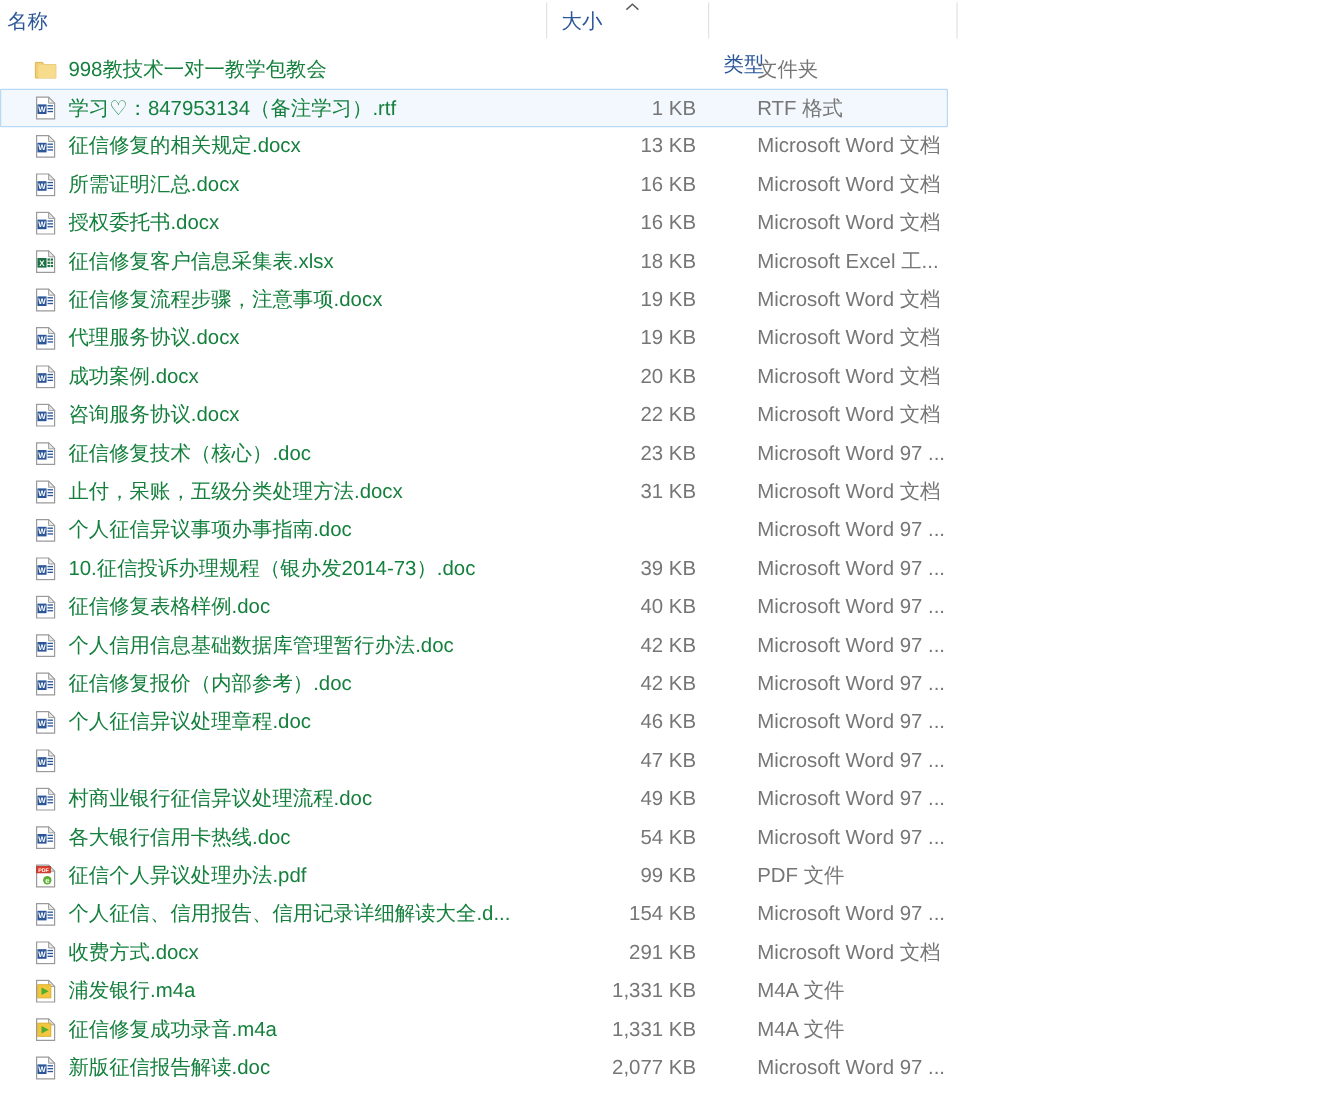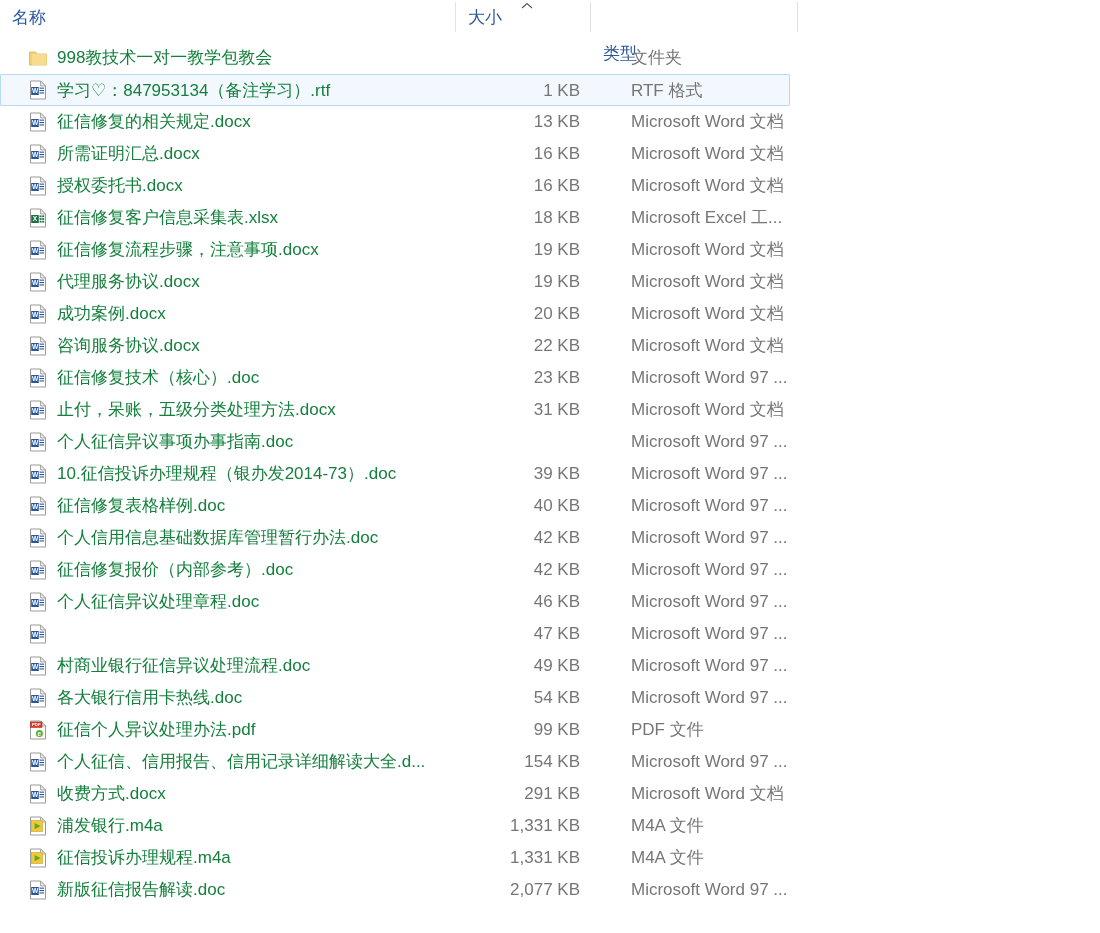--- a/index.html
+++ b/index.html
@@ -33,21 +33,21 @@
     position: absolute;
     top: 0;
     height: 34px;
     display: flex;
     align-items: center;
     font-size: 17px;
     color: #2b579a;
     white-space: nowrap;
     cursor: default;
   }
-  .col-header .hcell.name { left: 12px; }
+  .col-header .hcell.name { left: 6px; }
   .col-header .hcell.size { left: 468px; }
   .col-header .hcell.type { left: 603px; margin-top: 36px; }
 
   .hdiv {
     position: absolute;
     top: 2px;
     width: 1px;
     height: 30px;
     background: #e2e2e2;
   }
@@ -560,21 +560,21 @@
       </div>
       <div class="row">
         <span class="icon-wrap">
           <svg class="ico" viewBox="0 0 20 20">
             <path d="M2.5 1 H12.5 L17.5 6 V19 H2.5 Z" fill="#ffffff" stroke="#9a9a9a" stroke-width="1"></path>
             <path d="M12.5 1 L17.5 6 H12.5 Z" fill="#e8e8e8" stroke="#9a9a9a" stroke-width="0.8"></path>
             <rect x="3.4" y="4.6" width="11" height="11" fill="#f3c63f" stroke="#d9ab28" stroke-width="0.7"></rect>
             <path d="M6.6 7 L12.6 10.1 L6.6 13.2 Z" fill="#4fae2e"></path>
           </svg>
         </span>
-        <span class="fname">征信投诉办理规程.m4a</span>
+        <span class="fname">征信修复成功录音.m4a</span>
         <span class="fsize">1,331 KB</span>
         <span class="ftype">M4A 文件</span>
       </div>
       <div class="row">
         <span class="icon-wrap">
           <svg class="ico" viewBox="0 0 20 20">
             <path d="M2.5 1 H12.5 L17.5 6 V19 H2.5 Z" fill="#ffffff" stroke="#9a9a9a" stroke-width="1"></path>
             <path d="M12.5 1 L17.5 6 H12.5 Z" fill="#e8e8e8" stroke="#9a9a9a" stroke-width="0.8"></path>
             <rect x="3.2" y="7" width="7.6" height="8" fill="#2b579a"></rect>
             <text x="7" y="13.4" font-size="6.6" font-family="Liberation Sans, sans-serif" fill="#ffffff" text-anchor="middle" font-weight="bold">W</text>

